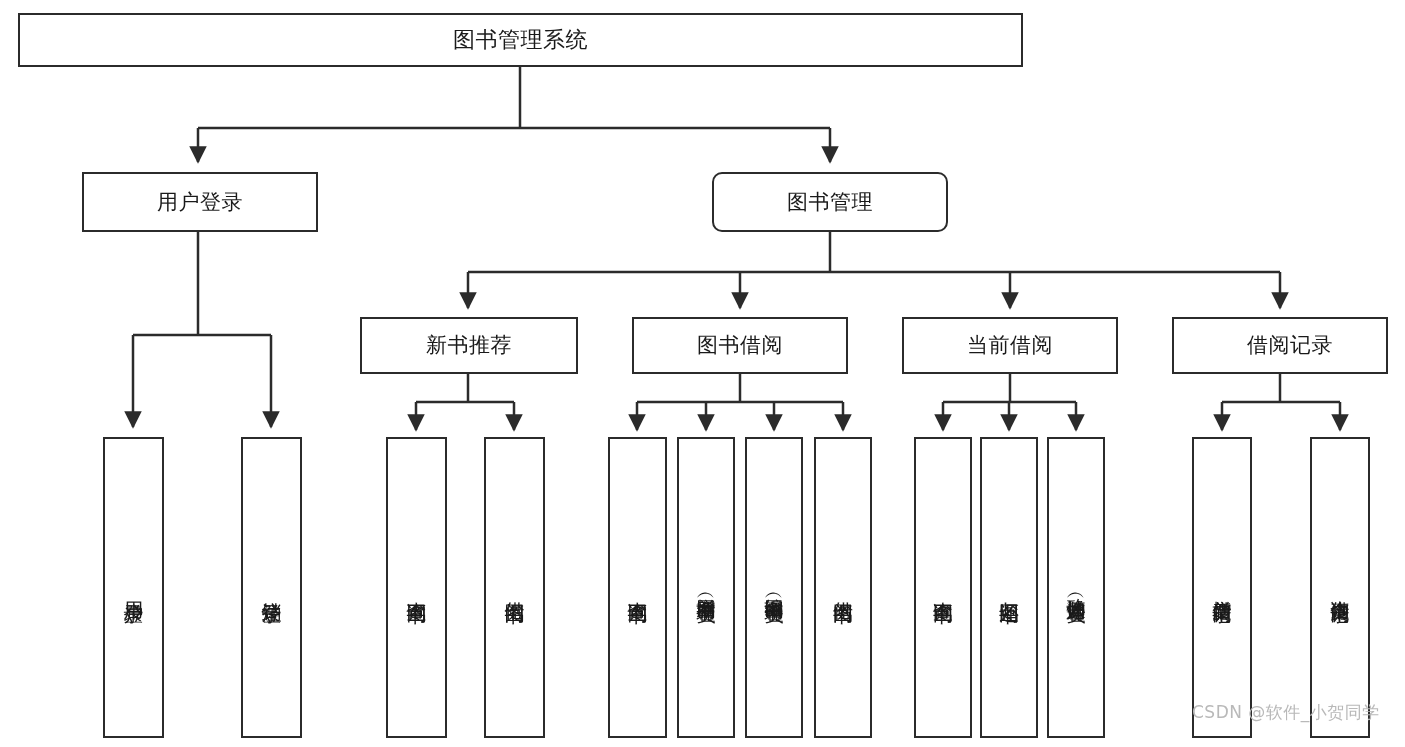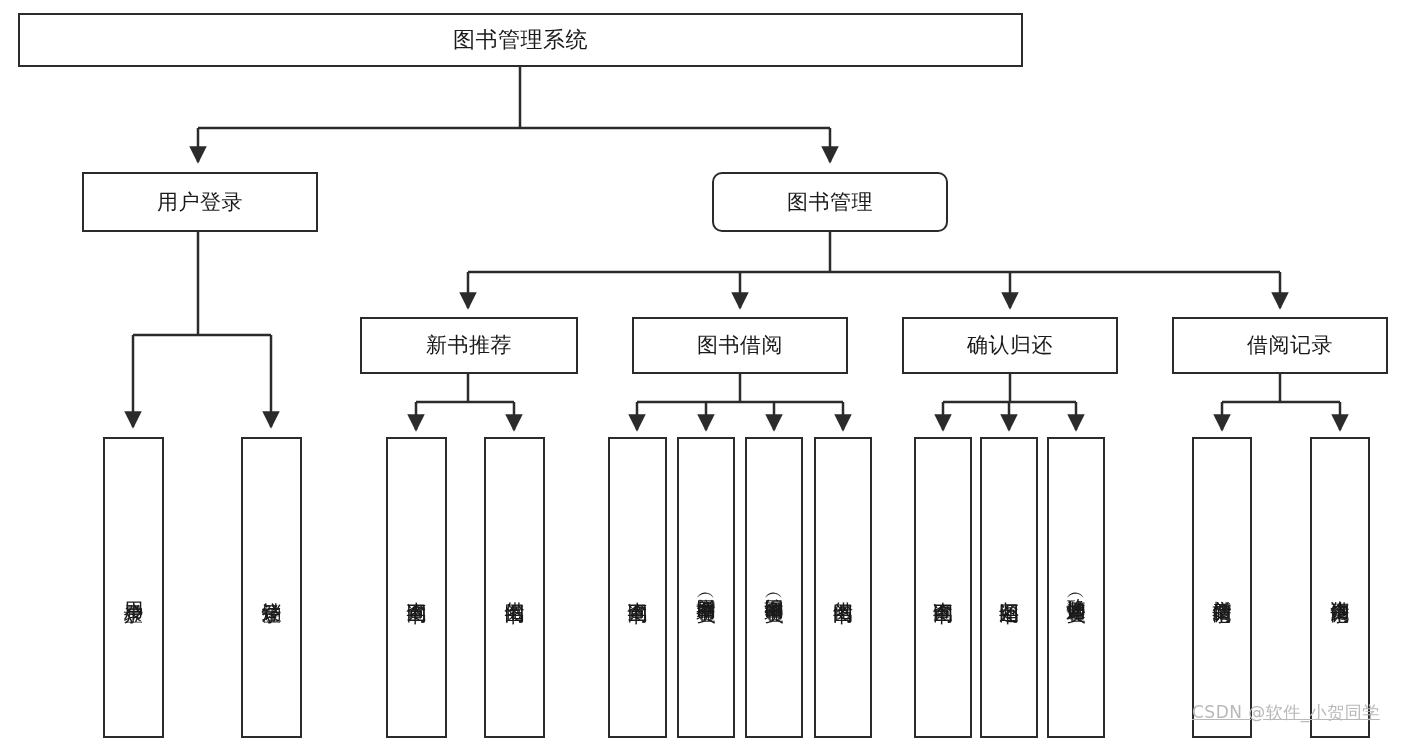--- a/index.html
+++ b/index.html
@@ -140,21 +140,21 @@
     <span class="lbl">图书管理</span>
   </div>
 
   <div class="node horiz" style="left:360px; top:317px; width:218px; height:57px;">
     <span class="lbl">新书推荐</span>
   </div>
   <div class="node horiz" style="left:632px; top:317px; width:216px; height:57px;">
     <span class="lbl">图书借阅</span>
   </div>
   <div class="node horiz" style="left:902px; top:317px; width:216px; height:57px;">
-    <span class="lbl">确认归还</span>
+    <span class="lbl">当前借阅</span>
   </div>
   <div class="node horiz" style="left:1172px; top:317px; width:216px; height:57px;padding-left:20px;">
     <span class="lbl">借阅记录</span>
   </div>
 
   <div class="node vert" style="left:103px; top:437px; width:61px; height:301px;">
     <span class="lbl">用户登录</span>
   </div>
   <div class="node vert" style="left:241px; top:437px; width:61px; height:301px;">
     <span class="lbl">注销登录</span>
@@ -190,15 +190,15 @@
     <span class="lbl">确认归还（管理员）</span>
   </div>
 
   <div class="node vert tall" style="left:1192px; top:437px; width:60px; height:301px;">
     <span class="lbl">新增借阅记录</span>
   </div>
   <div class="node vert tall" style="left:1310px; top:437px; width:60px; height:301px;">
     <span class="lbl">查询借阅记录</span>
   </div>
 
-  <div class="watermark" style="left:1192px; top:701px;text-decoration:underline;">CSDN @软件_小贺同学</div>
+  <div class="watermark" style="left:1192px; top:701px;">CSDN @软件_小贺同学</div>
 
 </div>
 
 </body></html>

